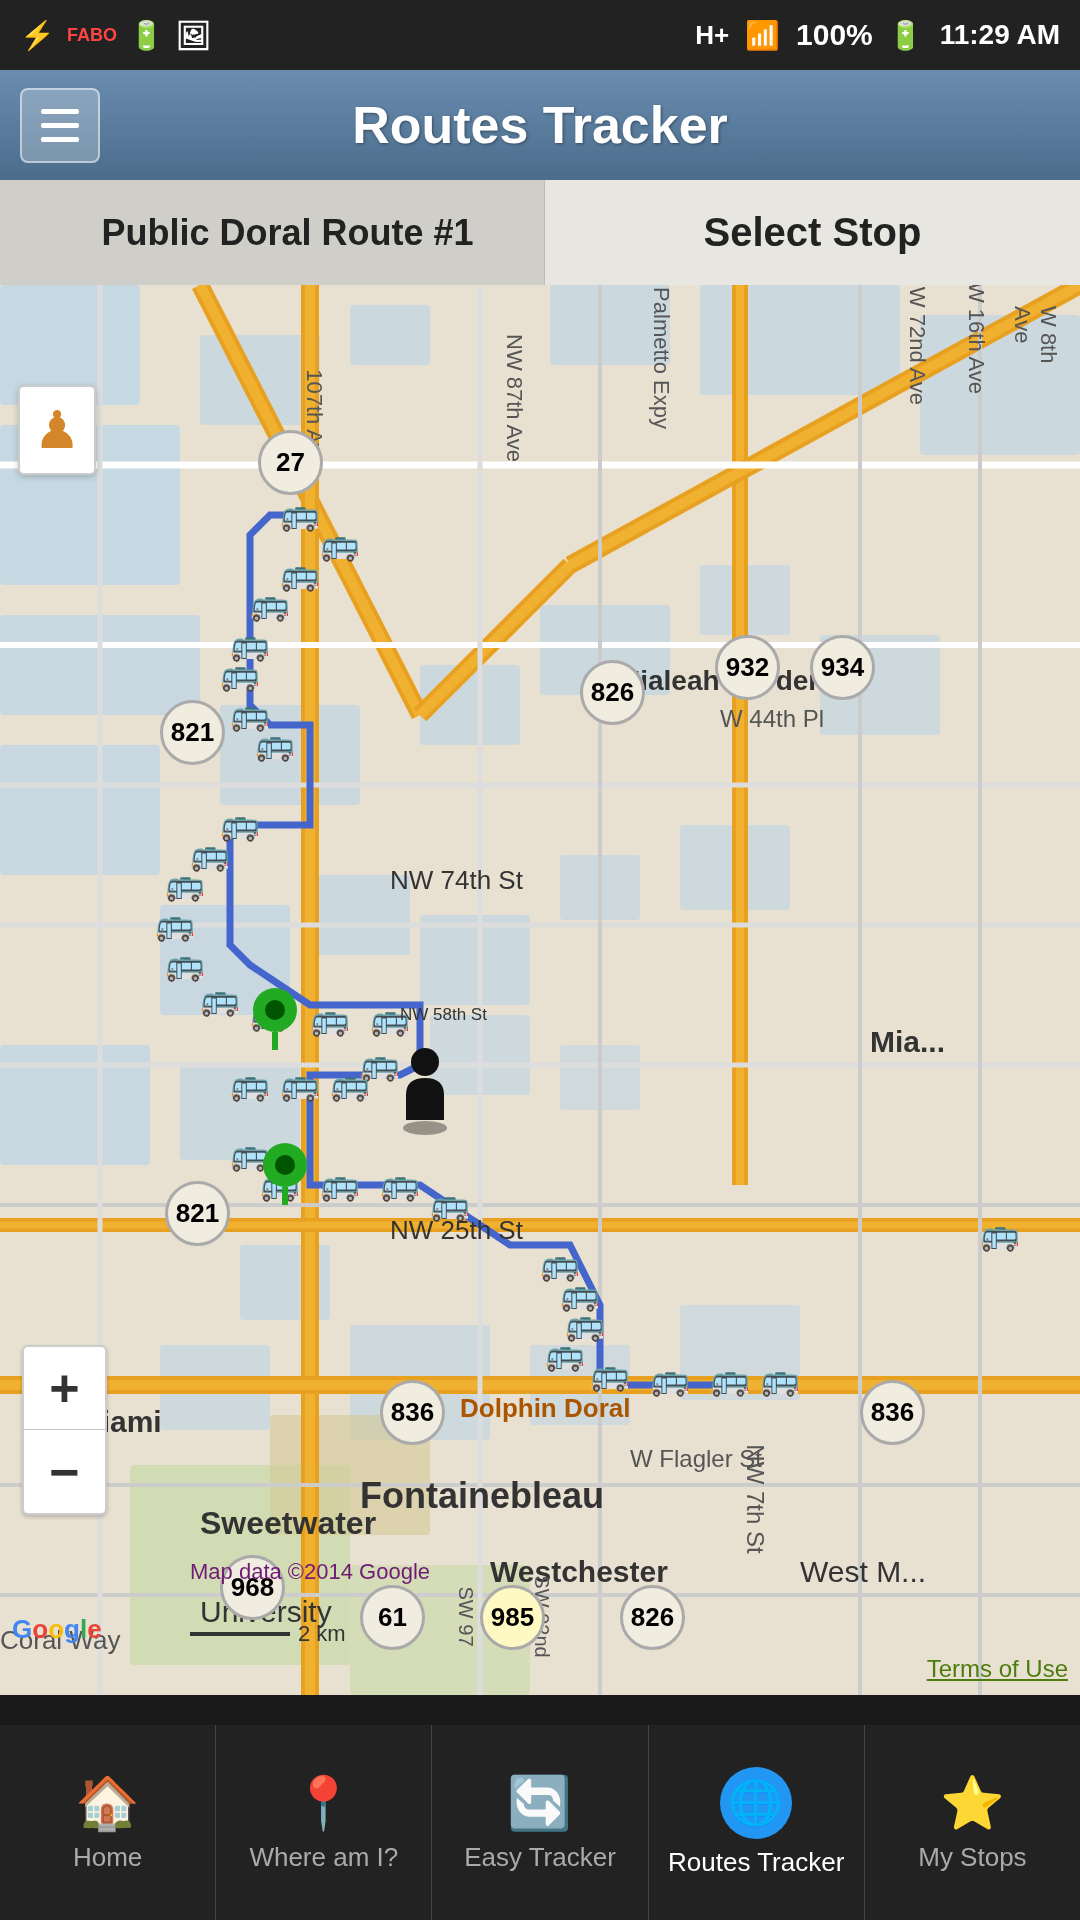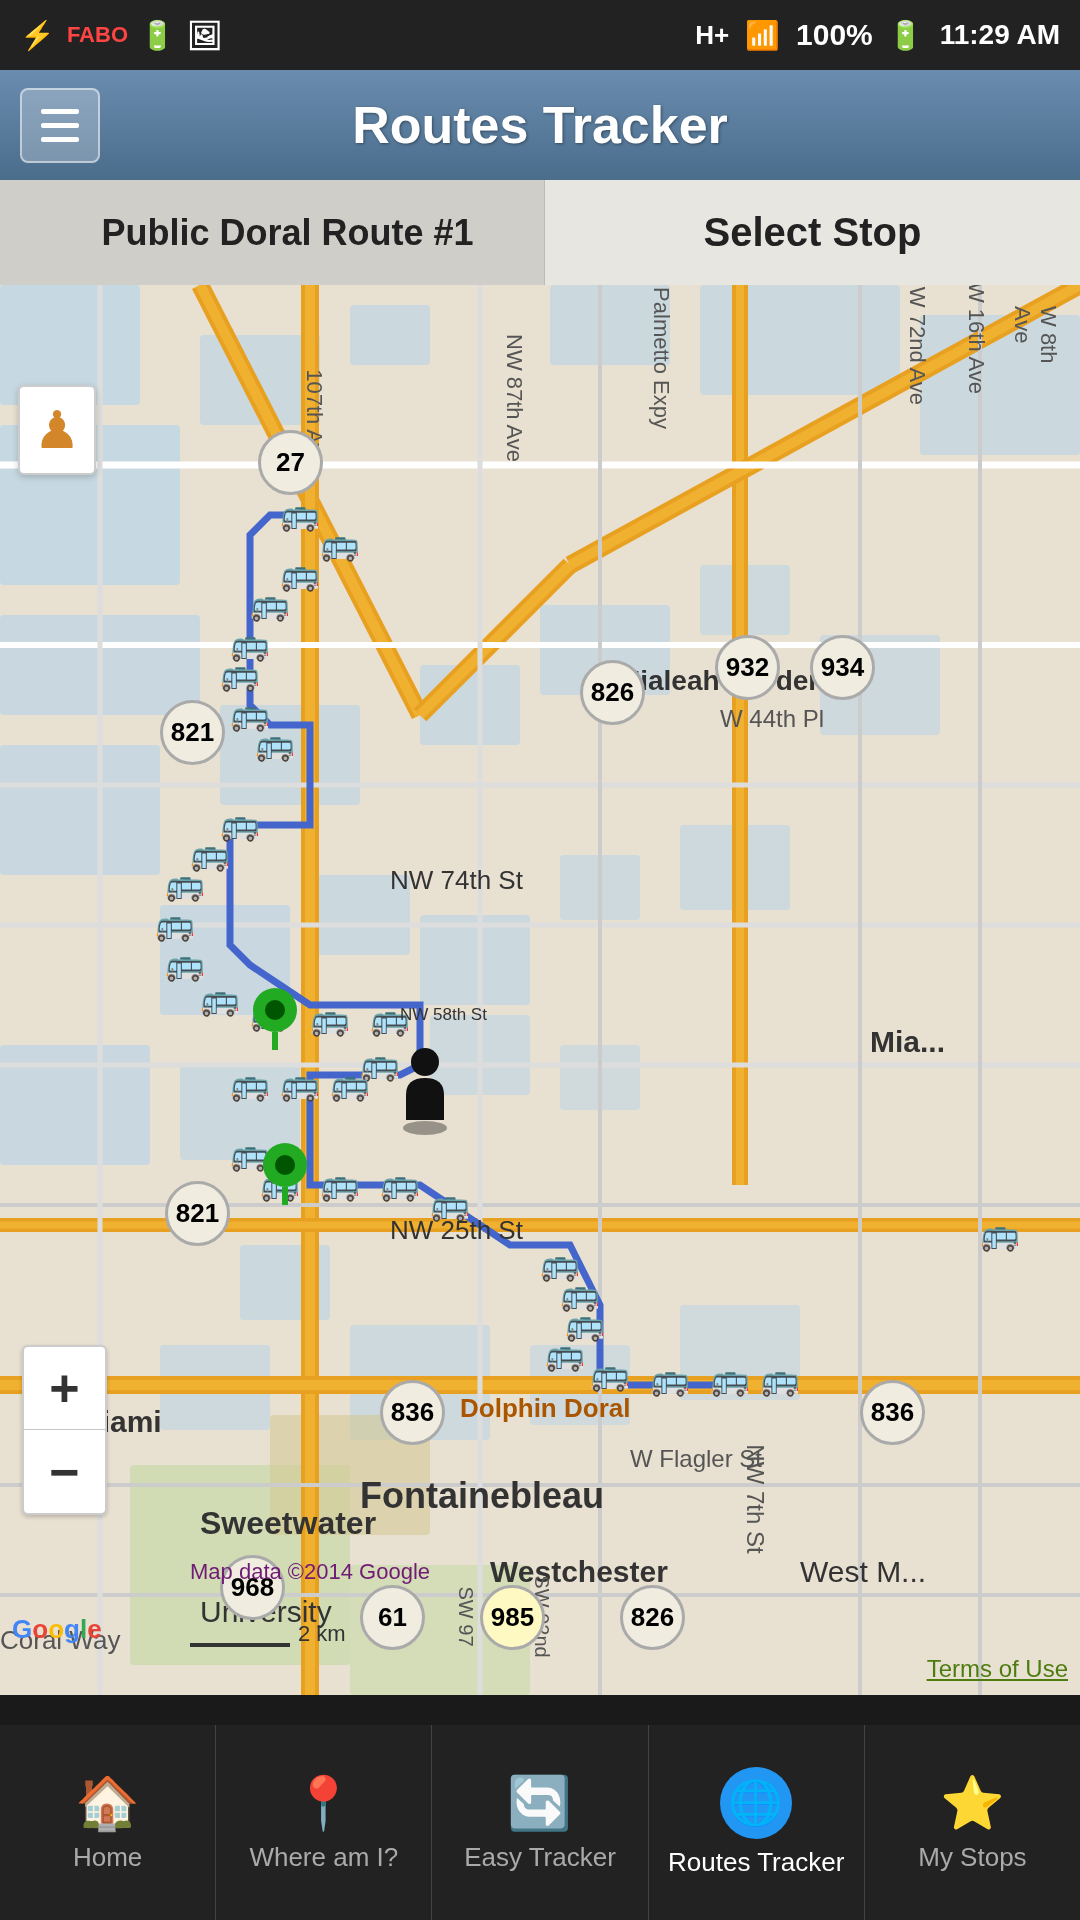--- a/index.html
+++ b/index.html
@@ -235,21 +235,21 @@
       font-size: 44px;
       color: white;
     }
   </style>
 </head>
 <body>
 
 <div id="status-bar">
   <div class="status-left">
     <span>⚡</span>
-    <span style="color:#ff4444; font-size:22px; font-weight:bold;">FABO</span>
+    <span style="color:#ff4444; font-size:18px; font-weight:bold;">FABO</span>
     <span>🔋</span>
     <span>🖼</span>
   </div>
   <div class="status-right">
     <span style="font-size:26px;">H+</span>
     <span>📶</span>
     <span style="font-size:30px;">100%</span>
     <span>🔋</span>
     <span>11:29 AM</span>
   </div>
@@ -563,21 +563,21 @@
       <span>−</span>
     </div>
   </div>
 
   <div id="google-watermark">
     <span style="color:#4285f4; font-weight:bold; font-size:26px;">G</span><span style="color:#ea4335; font-weight:bold; font-size:26px;">o</span><span style="color:#fbbc05; font-weight:bold; font-size:26px;">o</span><span style="color:#4285f4; font-weight:bold; font-size:26px;">g</span><span style="color:#34a853; font-weight:bold; font-size:26px;">l</span><span style="color:#ea4335; font-weight:bold; font-size:26px;">e</span>
   </div>
 
   <div style="position:absolute; bottom:48px; left:190px; z-index:10;">
     <div style="font-size:22px; color:#701a75; margin-bottom:4px;">Map data ©2014 Google</div>
-    <div style="display:flex; align-items:flex-end; gap:8px;margin-top:36px;">
+    <div style="display:flex; align-items:center; gap:8px;margin-top:36px;">
       <div style="width:100px; height:4px; background:#333;"></div>
       <span style="font-size:22px; color:#333;">2 km</span>
     </div>
   </div>
 
   <div id="terms-link">Terms of Use</div>
 </div>
 
 <div id="bottom-nav">
   <div class="nav-item">

